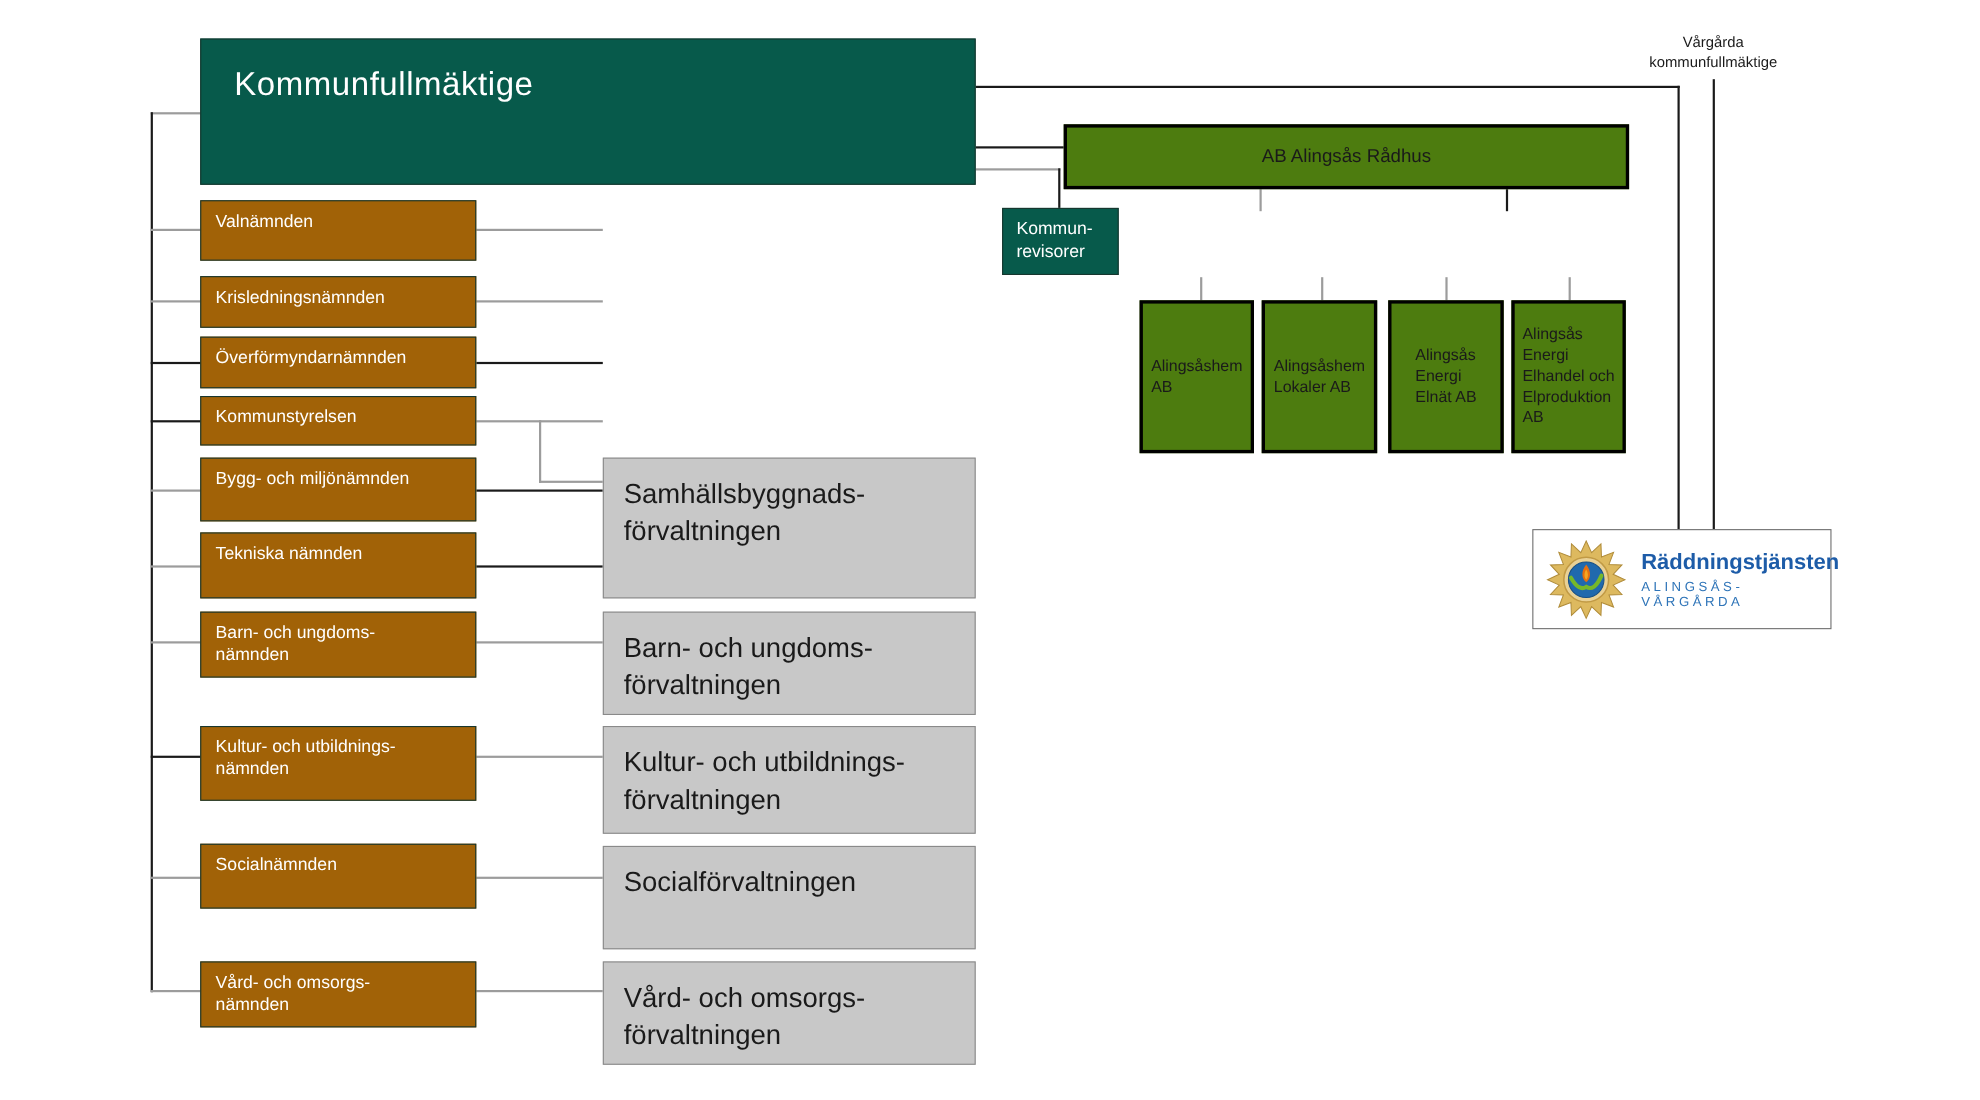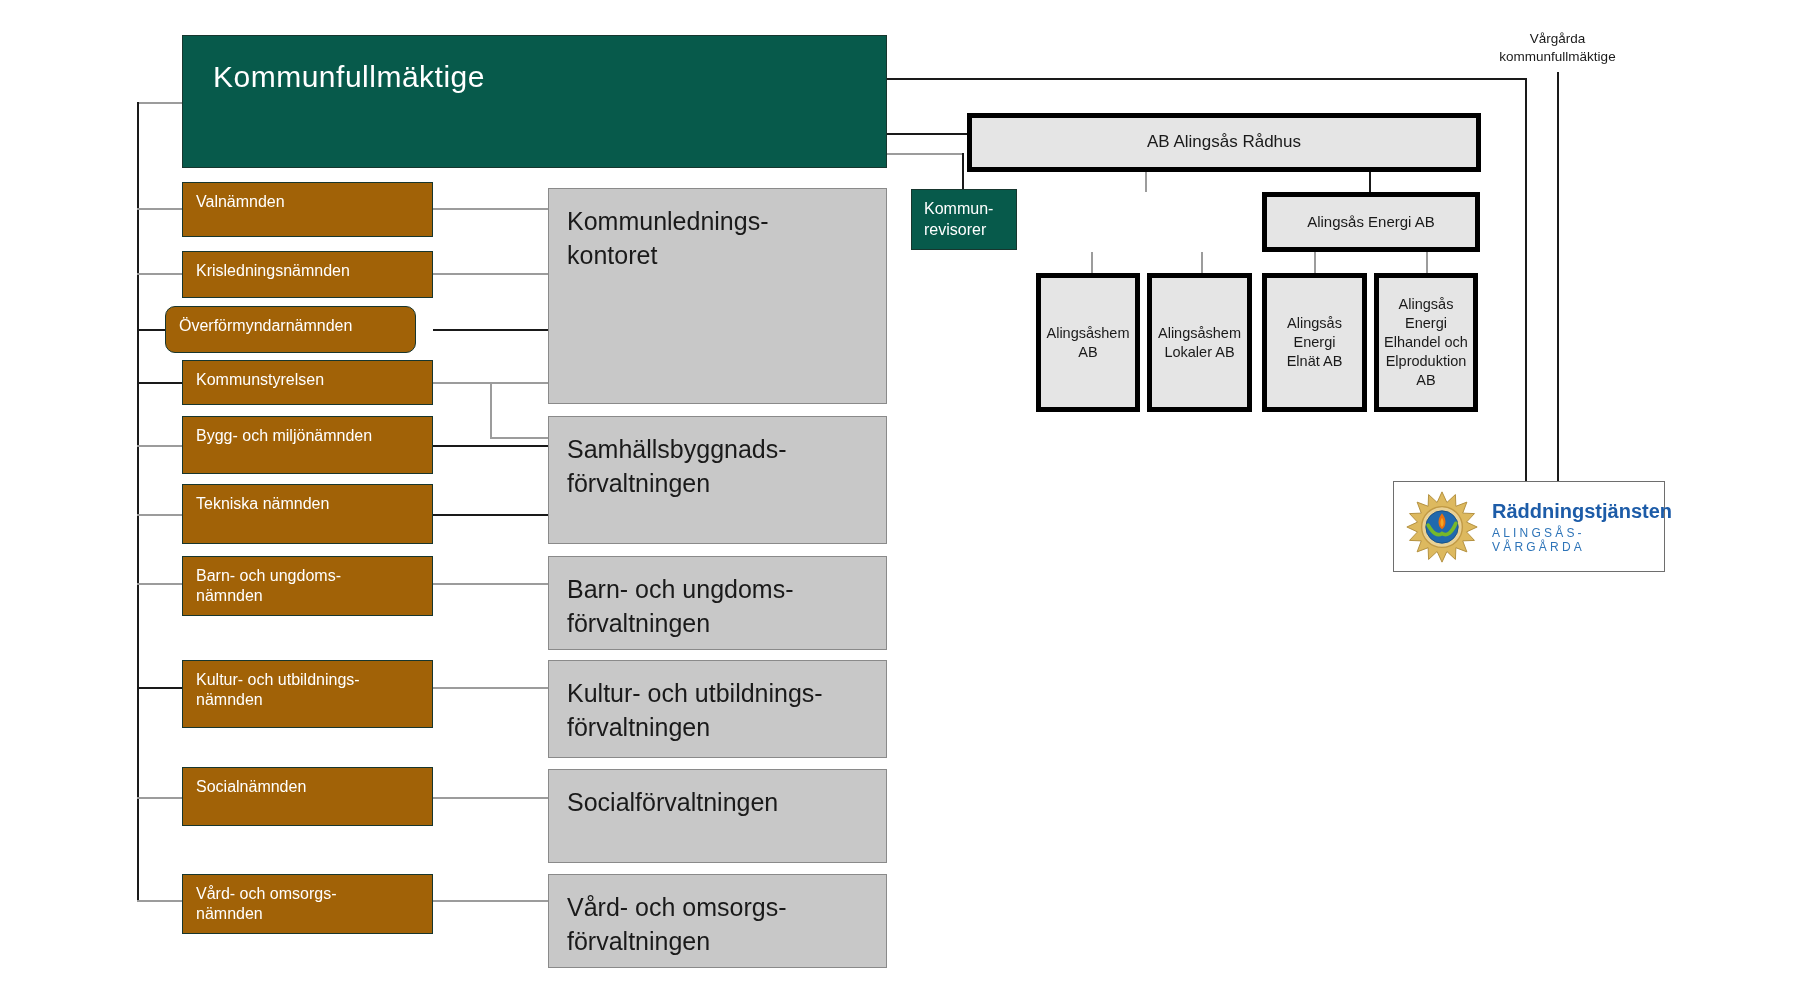--- a/index.html
+++ b/index.html
@@ -14,22 +14,22 @@
   }
   .titlebox{
     background:#075A4B;border:1px solid #17362E;color:#ffffff;
     font-size:30px;padding:24px 30px;letter-spacing:0.5px;
   }
   .graybox{
     background:#C8C8C8;border:1px solid #8A8A8A;color:#1A1A1A;
     font-size:25px;line-height:1.34;padding:16px 18px;
   }
   .orangebox{
-    background:#e5e5e5;border:5px solid #000000;color:#1A1A1A;
-    display:flex;align-items:center;justify-content:center;text-align:center;
+    background:#4d7c0f;border:3px solid #000000;color:#1A1A1A;
+    display:flex;align-items:center;justify-content:center;
     font-size:15px;line-height:1.3;
   }
   .orangebox.holding{font-size:17px;}
   .orangebox.child{font-size:14.5px;padding:0 3px;}
   .revisorbox{
     background:#075A4B;border:1px solid #17362E;color:#ffffff;
     font-size:16px;line-height:1.3;display:flex;align-items:center;
     padding:0 12px;
   }
   .line{position:absolute;background:#9C9C9C;}
@@ -91,49 +91,46 @@
   <div class="line vl blk" style="left:1369px;top:172px;height:20px;"></div>
   <div class="line vl" style="left:1091px;top:252px;height:21px;"></div>
   <div class="line vl" style="left:1201px;top:252px;height:21px;"></div>
   <div class="line vl" style="left:1314px;top:252px;height:21px;"></div>
   <div class="line vl" style="left:1426px;top:252px;height:21px;"></div>
 
   <div class="box titlebox" style="left:182px;top:35px;width:705px;height:133px;">Kommunfullmäktige</div>
 
   <div class="box greenbox" style="left:182px;top:182px;width:251px;height:55px;">Valnämnden</div>
   <div class="box greenbox" style="left:182px;top:251px;width:251px;height:47px;">Krisledningsnämnden</div>
-  <div class="box greenbox" style="left:165px;top:306px;width:251px;height:47px;border-radius:10px;">Överförmyndarnämnden</div>
+  <div class="box greenbox" style="left:182px;top:306px;width:251px;height:47px;">Överförmyndarnämnden</div>
   <div class="box greenbox" style="left:182px;top:360px;width:251px;height:45px;">Kommunstyrelsen</div>
   <div class="box greenbox" style="left:182px;top:416px;width:251px;height:58px;">Bygg- och miljönämnden</div>
   <div class="box greenbox" style="left:182px;top:484px;width:251px;height:60px;">Tekniska nämnden</div>
   <div class="box greenbox" style="left:182px;top:556px;width:251px;height:60px;">Barn- och ungdoms-
 nämnden</div>
   <div class="box greenbox" style="left:182px;top:660px;width:251px;height:68px;">Kultur- och utbildnings-
 nämnden</div>
   <div class="box greenbox" style="left:182px;top:767px;width:251px;height:59px;">Socialnämnden</div>
   <div class="box greenbox" style="left:182px;top:874px;width:251px;height:60px;">Vård- och omsorgs-
 nämnden</div>
 
-  <div class="box graybox" style="left:548px;top:188px;width:339px;height:216px;">Kommunlednings-
-kontoret</div>
   <div class="box graybox" style="left:548px;top:416px;width:339px;height:128px;">Samhällsbyggnads-
 förvaltningen</div>
   <div class="box graybox" style="left:548px;top:556px;width:339px;height:94px;">Barn- och ungdoms-
 förvaltningen</div>
   <div class="box graybox" style="left:548px;top:660px;width:339px;height:98px;">Kultur- och utbildnings-
 förvaltningen</div>
   <div class="box graybox" style="left:548px;top:769px;width:339px;height:94px;">Socialförvaltningen</div>
   <div class="box graybox" style="left:548px;top:874px;width:339px;height:94px;">Vård- och omsorgs-
 förvaltningen</div>
 
   <div class="box revisorbox" style="left:911px;top:189px;width:106px;height:61px;">Kommun-
 revisorer</div>
 
   <div class="box orangebox holding" style="left:967px;top:113px;width:514px;height:59px;">AB Alingsås Rådhus</div>
-  <div class="box orangebox" style="left:1262px;top:192px;width:218px;height:60px;">Alingsås Energi AB</div>
   <div class="box orangebox child" style="left:1036px;top:273px;width:104px;height:139px;">Alingsåshem
 AB</div>
   <div class="box orangebox child" style="left:1147px;top:273px;width:105px;height:139px;">Alingsåshem
 Lokaler AB</div>
   <div class="box orangebox child" style="left:1262px;top:273px;width:105px;height:139px;">Alingsås
 Energi
 Elnät AB</div>
   <div class="box orangebox child" style="left:1374px;top:273px;width:104px;height:139px;">Alingsås
 Energi
 Elhandel och

